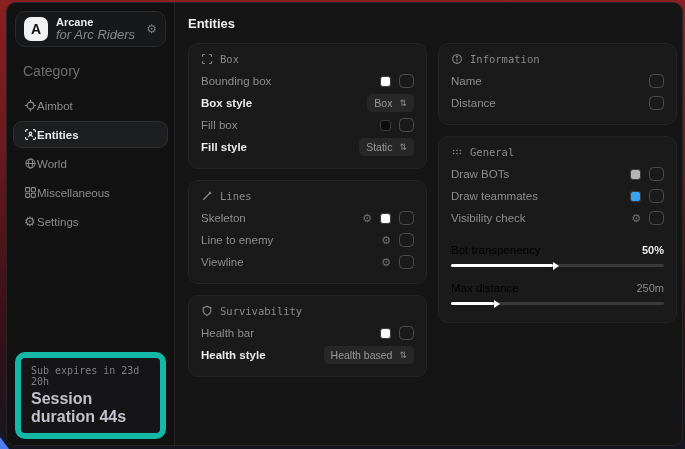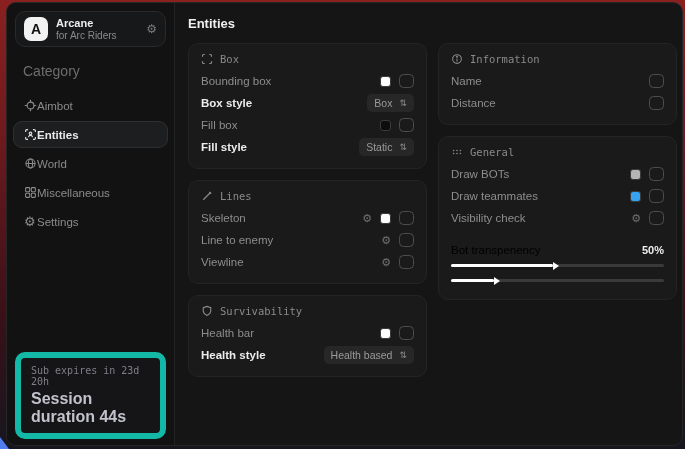--- a/index.html
+++ b/index.html
@@ -29,21 +29,21 @@
     margin:8px; height:36px; border:1px solid #2a2a2a; border-radius:10px;
     background:#17181a; display:flex; align-items:center; padding:0 8px; gap:8px;
   }
   .logo{
     width:24px; height:24px; border-radius:7px; background:#f2f2f2;
     color:#111; font-weight:bold; font-size:14px;
     display:flex; align-items:center; justify-content:center;
   }
   .side-header .titles{ flex:1; line-height:1.1; }
   .app-name{ color:#eee; font-size:11px; font-weight:bold; }
-  .app-sub{ color:#8a8a8a; font-size:10px; }
+  .app-sub{ color:#8a8a8a; font-size:13px;font-style:italic; }
   .side-gear{ color:#7a7a7a; font-size:12px; cursor:pointer; }
   .cat-label{ color:#6d6d6d; font-size:14px; margin:8px 0 12px 16px; }
   .nav{ display:flex; flex-direction:column; }
   .nav-item{
     display:flex; align-items:center; height:27px;
     margin:1px 6px; padding:0 10px; border-radius:9px;
     color:#8b8b8b; font-size:11.5px; border:1px solid transparent; cursor:pointer;
   }
   .nav-item.active{ background:#1d1e20; border-color:#2f2f30; color:#e9e9e9; font-weight:bold; }
   .nav-ico{ width:13px; height:13px; display:inline-flex; color:#8b8b8b; }
@@ -346,20 +346,24 @@
             <div class="slider-row">
               <span class="lbl bright">Bot transpenency</span>
               <span class="val">50%</span>
             </div>
             <div class="track">
               <div class="fill" style="width: 48%;"></div>
             </div>
           </div>
 
           <div class="slider-block">
+            <div class="slider-row">
+              <span class="lbl bright">Max distance</span>
+              <span class="val dim">250m</span>
+            </div>
             <div class="track">
               <div class="fill" style="width: 20%;"></div>
             </div>
           </div>
         </div>
 
       </div>
     </div>
   </div>
 </div>

